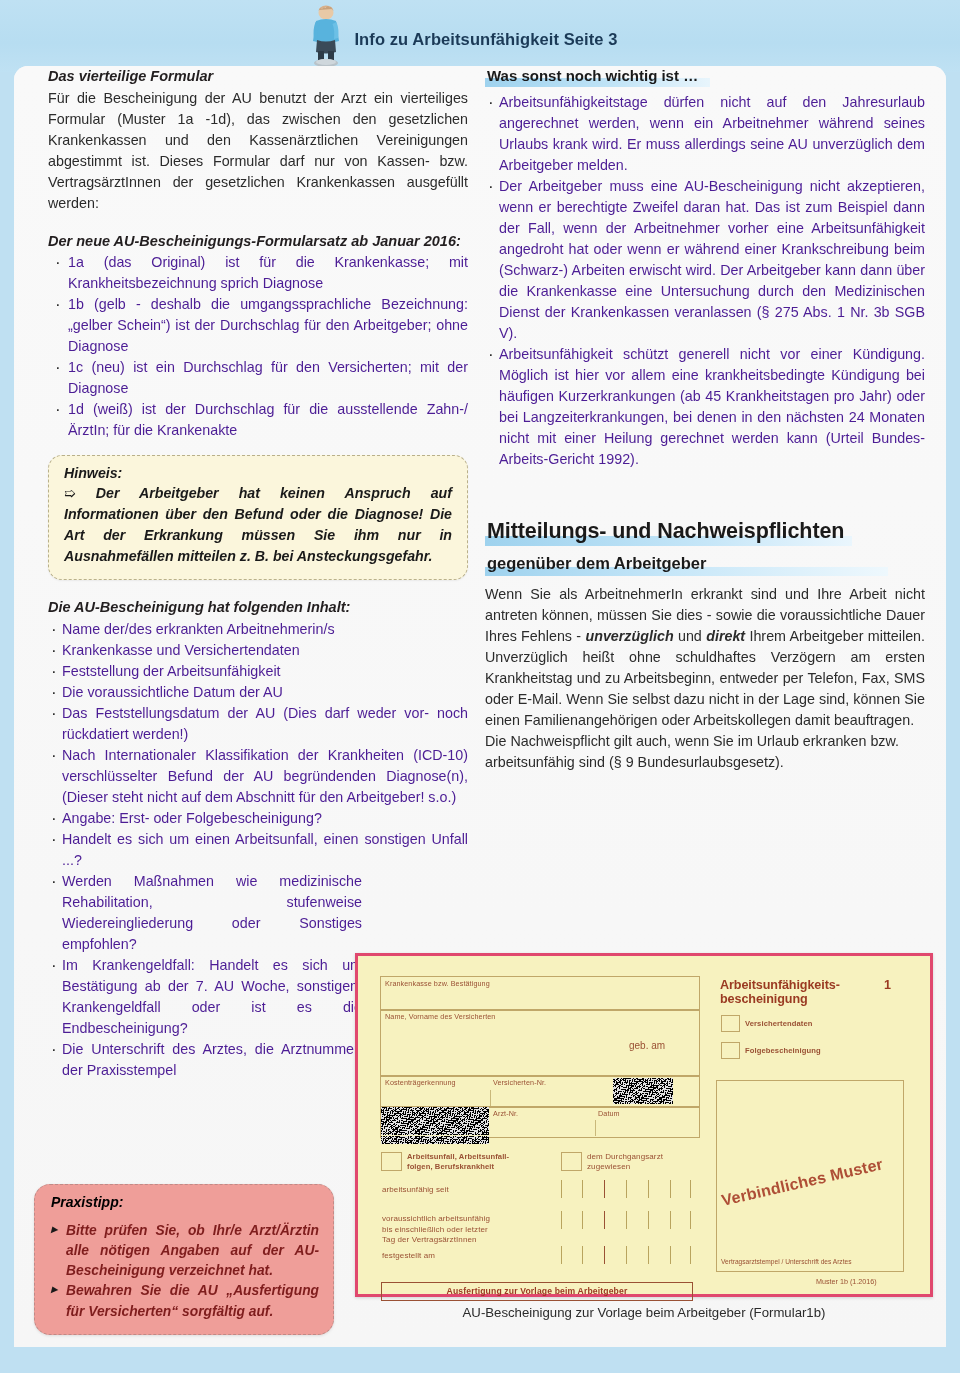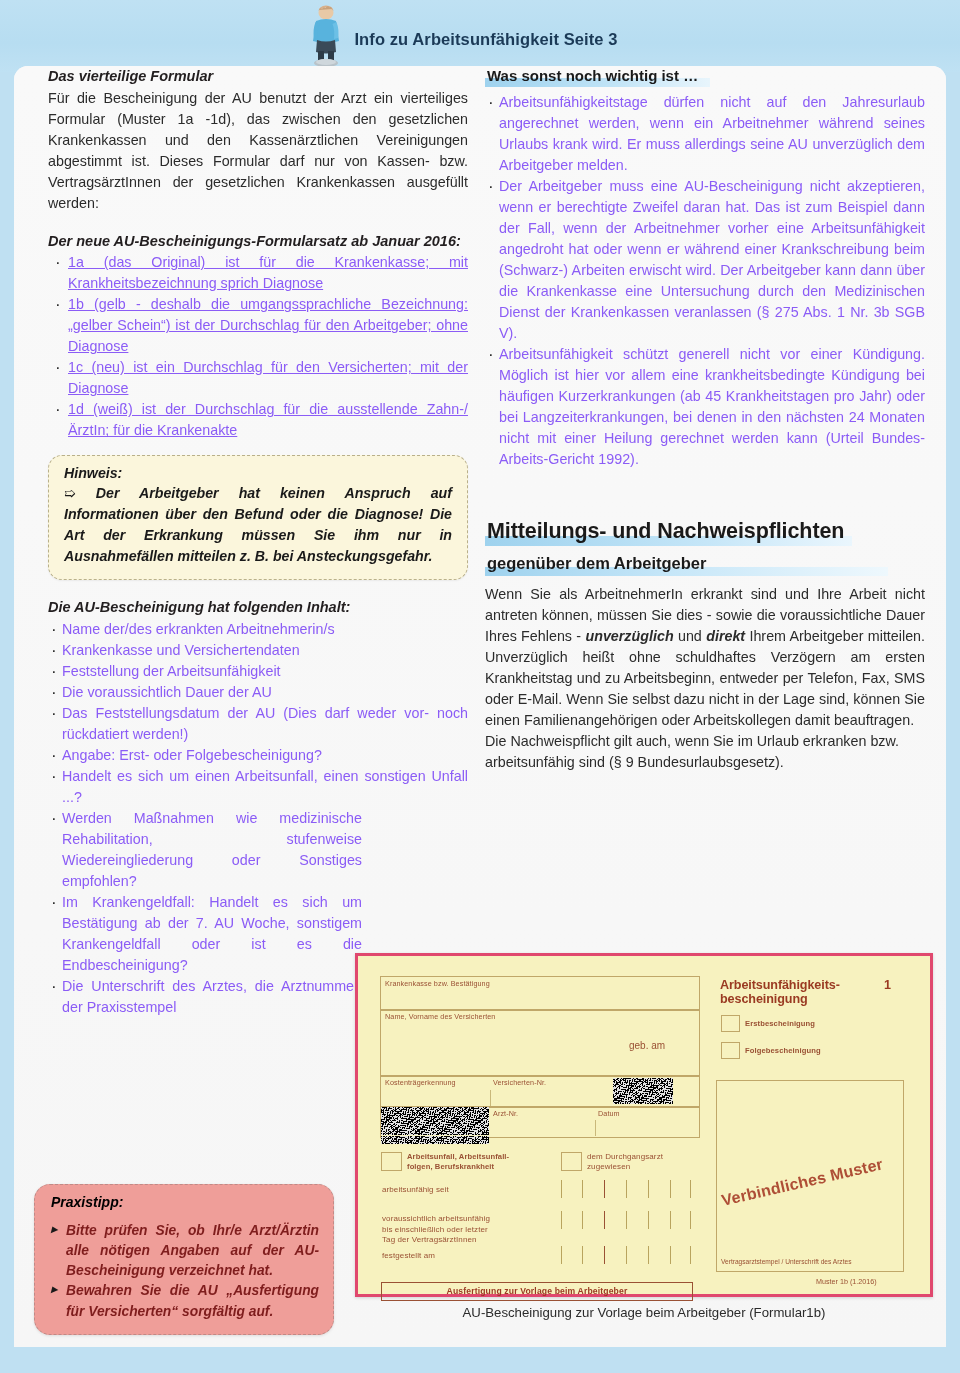--- a/index.html
+++ b/index.html
@@ -50,27 +50,27 @@
     font-weight:bold;font-style:italic;font-size:14.5px;color:#231f20;
     margin:0 0 1px 0;line-height:1.42;
   }
   p.body{
     font-size:14.3px;color:#2b2b2b;line-height:1.47;margin:0 0 0 0;
     text-align:justify;
   }
   p.body.left{text-align:left;}
   ul.bul{list-style:none;margin:0;padding:0;}
   ul.bul > li{
-    position:relative;padding-left:14px;font-size:14.3px;color:#8b5cf6;
+    position:relative;padding-left:14px;font-size:14.3px;color:#4c1d95;
     line-height:1.47;text-align:justify;margin:0;
   }
   ul.bul > li::before{
     content:"\00b7";position:absolute;left:3px;top:-1px;font-size:17px;color:#2b2b2b;
   }
-  ul.bul.indent > li{padding-left:20px;text-decoration:underline;}
+  ul.bul.indent > li{padding-left:20px;}
   ul.bul.indent > li::before{left:7px;}
   .spacer-md{height:17px;}
   .spacer-lg{height:26px;}
 
   
   .hl-head{
     position:relative;display:inline-block;font-weight:bold;font-size:15px;
     color:#1a1a1a;line-height:1.3;padding:0 2px 1px 2px;z-index:1;
   }
   .hl-head::after{
@@ -241,22 +241,23 @@
           </div>
         </div>
 
         <div class="spacer-md"></div>
 
         <div class="h-bolditalic">Die AU-Bescheinigung hat folgenden Inhalt:</div>
         <ul class="bul">
           <li>Name der/des erkrankten Arbeitnehmerin/s</li>
           <li>Krankenkasse und Versichertendaten</li>
           <li>Feststellung der Arbeitsunfähigkeit</li>
-          <li>Die voraussichtlich Dauer der AU</li>
+          <li>Die voraussichtliche Datum der AU</li>
           <li>Das Feststellungsdatum der AU (Dies darf weder vor- noch rückdatiert werden!)</li>
+          <li>Nach Internationaler Klassifikation der Krankheiten (ICD-10) verschlüsselter Befund der AU begründenden Diagnose(n), (Dieser steht nicht auf dem Abschnitt für den Arbeitgeber! s.o.)</li>
           <li>Angabe: Erst- oder Folgebescheinigung?</li>
           <li>Handelt es sich um einen Arbeitsunfall, einen sonstigen Unfall ...?</li>
           <li style="width:300px">Werden Maßnahmen wie medizinische Rehabilitation, stufenweise Wiedereingliederung oder Sonstiges empfohlen?</li>
           <li style="width:300px">Im Krankengeldfall: Handelt es sich um Bestätigung ab der 7. AU Woche, sonstigem Krankengeldfall oder ist es die Endbescheinigung?</li>
           <li style="width:300px">Die Unterschrift des Arztes, die Arztnummer, der Praxisstempel</li>
         </ul>
       </div>
 
       <div class="col col-right">
 
@@ -322,21 +323,21 @@
           <div class="noise" style="left:17px;top:145px;width:108px;height:28px;"></div>
           <div class="noise" style="left:17px;top:174px;width:108px;height:8px;"></div>
 
           <div class="au-title" style="left:356px;top:16px;">
             <span>Arbeitsunfähigkeits-</span><br>
             <span>bescheinigung</span>
           </div>
           <div class="au-num" style="left:520px;top:16px;">1</div>
 
           <div class="cb" style="left:357px;top:53px;"></div>
-          <div class="cb-lbl" style="left:381px;top:57px;">Erstbescheinigung</div>
+          <div class="cb-lbl" style="left:381px;top:57px;">Versichertendaten</div>
 
           <div class="cb" style="left:357px;top:80px;"></div>
           <div class="cb-lbl" style="left:381px;top:84px;">Folgebescheinigung</div>
 
           <div class="cb" style="left:17px;top:190px;width:19px;height:17px;"></div>
           <div class="cb-lbl" style="left:43px;top:190px;line-height:1.28;">
             <span>Arbeitsunfall, Arbeitsunfall-</span><br>
             <span>folgen, Berufskrankheit</span>
           </div>
 

